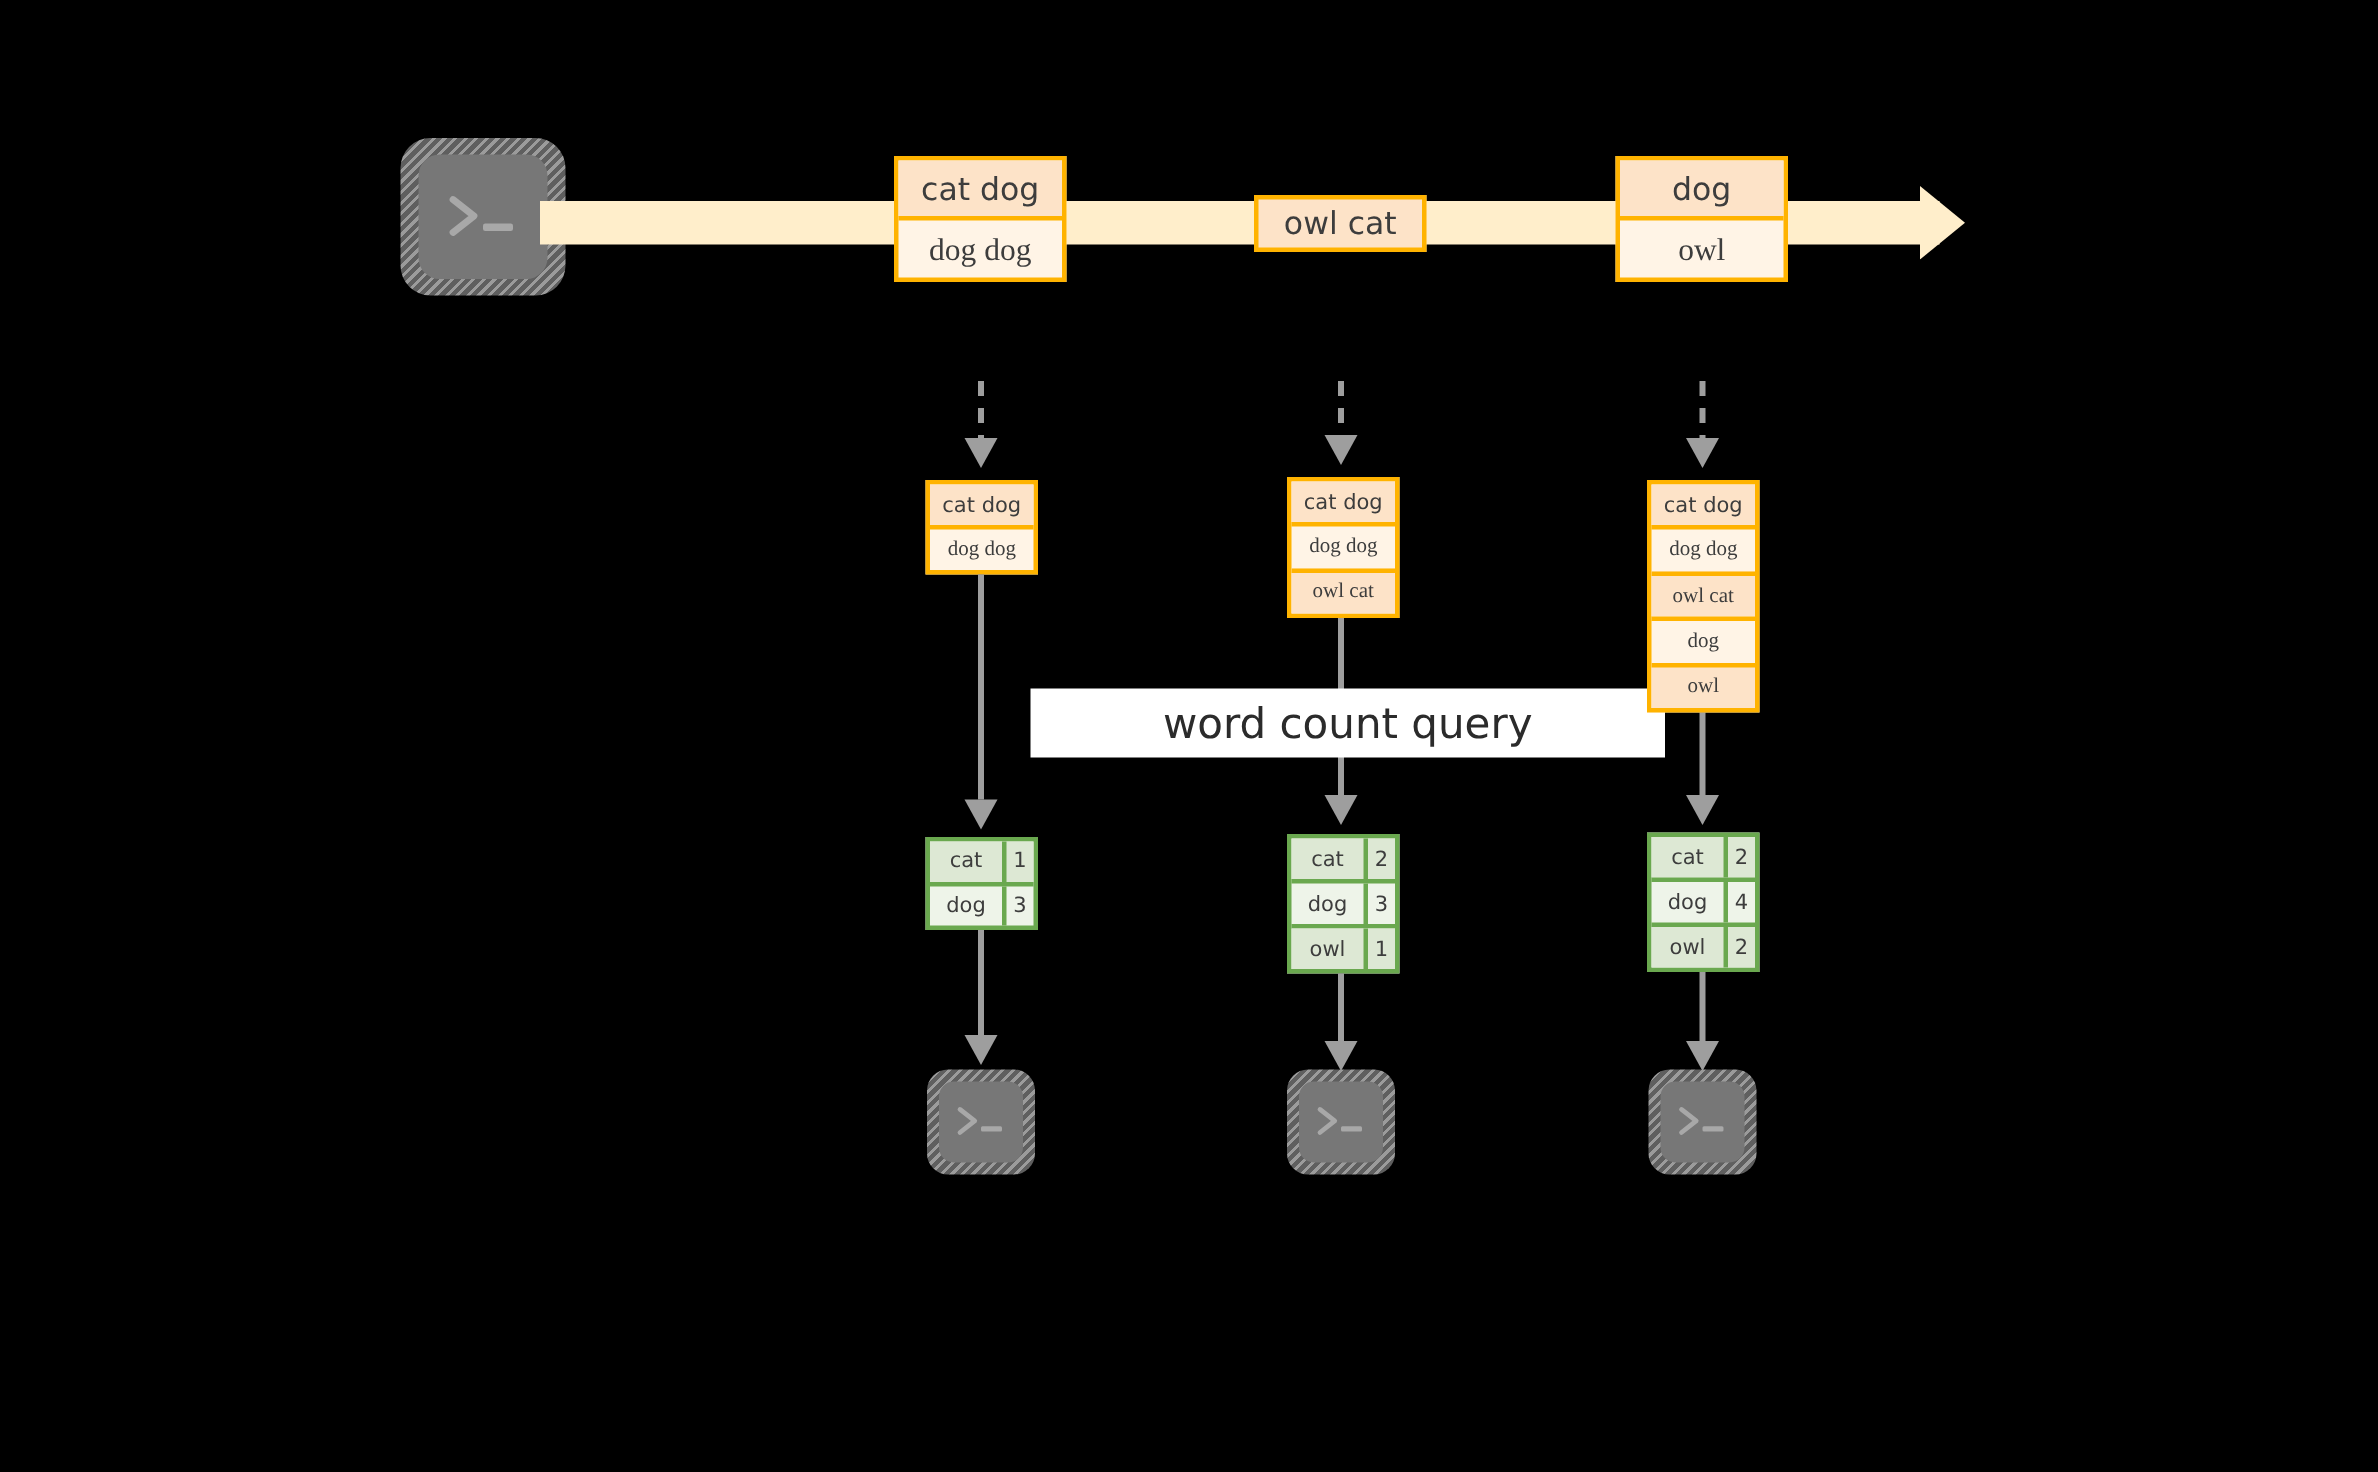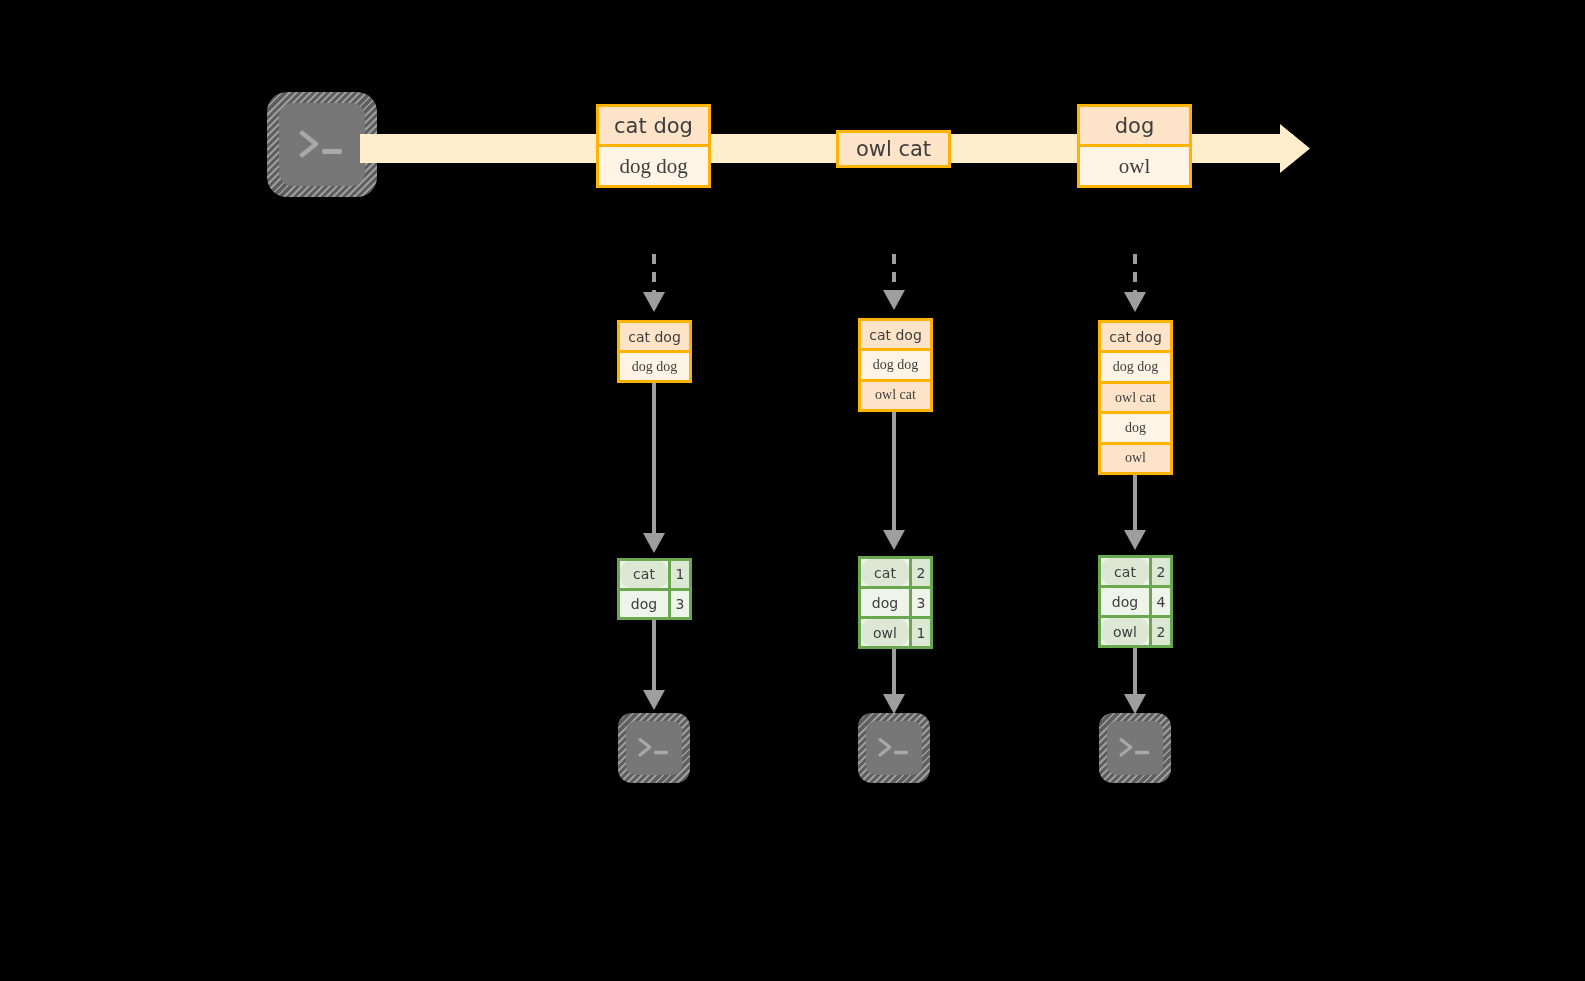--- a/index.html
+++ b/index.html
@@ -83,21 +83,21 @@
   }
   .tbl .trow.sep { border-top: 3px solid #6aa84f; }
   .tbl .tk, .tbl .tv {
     box-sizing: border-box;
     display: flex;
     align-items: center;
     justify-content: center;
     color: #3d3d3d;
     white-space: nowrap;
   }
-  .tbl .tk { flex: 0 0 48px; border-radius: 11px; }
+  .tbl .tk { flex: 0 0 48px; }
   .tbl .tv { flex: 1 1 auto; border-left: 3px solid #6aa84f; }
   .tbl .trow.alt .tk, .tbl .trow.alt .tv { background: #dde8d4; }
 
   
   .vline {
     position: absolute;
     background: #9e9e9e;
     width: 4px;
   }
   .vdash {
@@ -263,14 +263,15 @@
   <div class="vtip" style="left:1124px; top:694px;"></div>
 
   <div class="term" style="left:1099px; top:713px; width:72px; height:70px; border-radius:14px;">
     <div class="inner" style="left:8px; top:8px; right:8px; bottom:8px; border-radius:10px;"></div>
     <svg width="46" height="28" viewBox="0 0 64 40">
       <path d="M12 8 L26 19 L12 30" fill="none" stroke="#a8a8a8" stroke-width="4.5" stroke-linecap="round" stroke-linejoin="round"></path>
       <rect x="32" y="24" width="20" height="5" rx="1.5" fill="#a8a8a8"></rect>
     </svg>
   </div>
 
+  <div class="banner" style="left:687px; top:459px; width:423px; height:46px; font-size:28px;">word count query</div>
 
 </div>
 
 </body></html>

